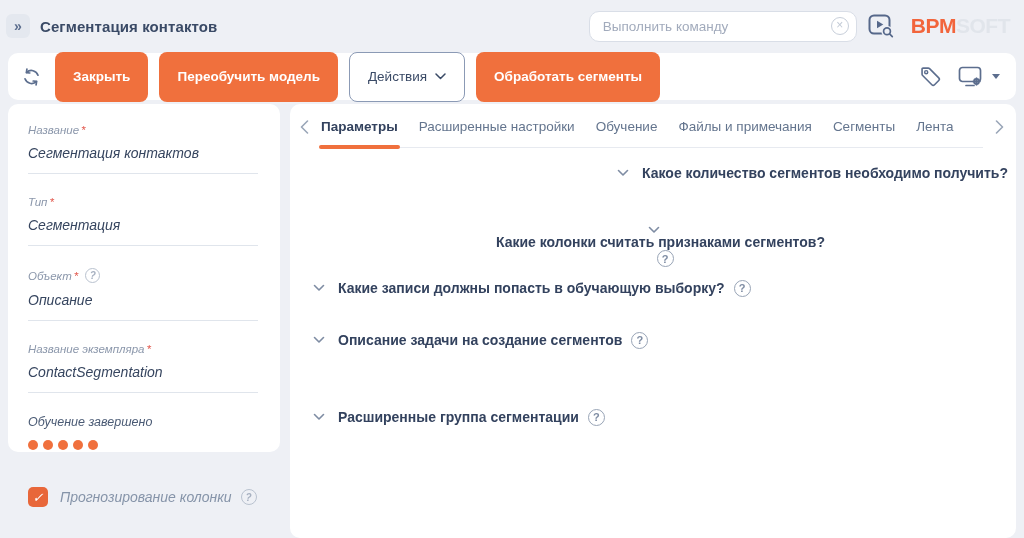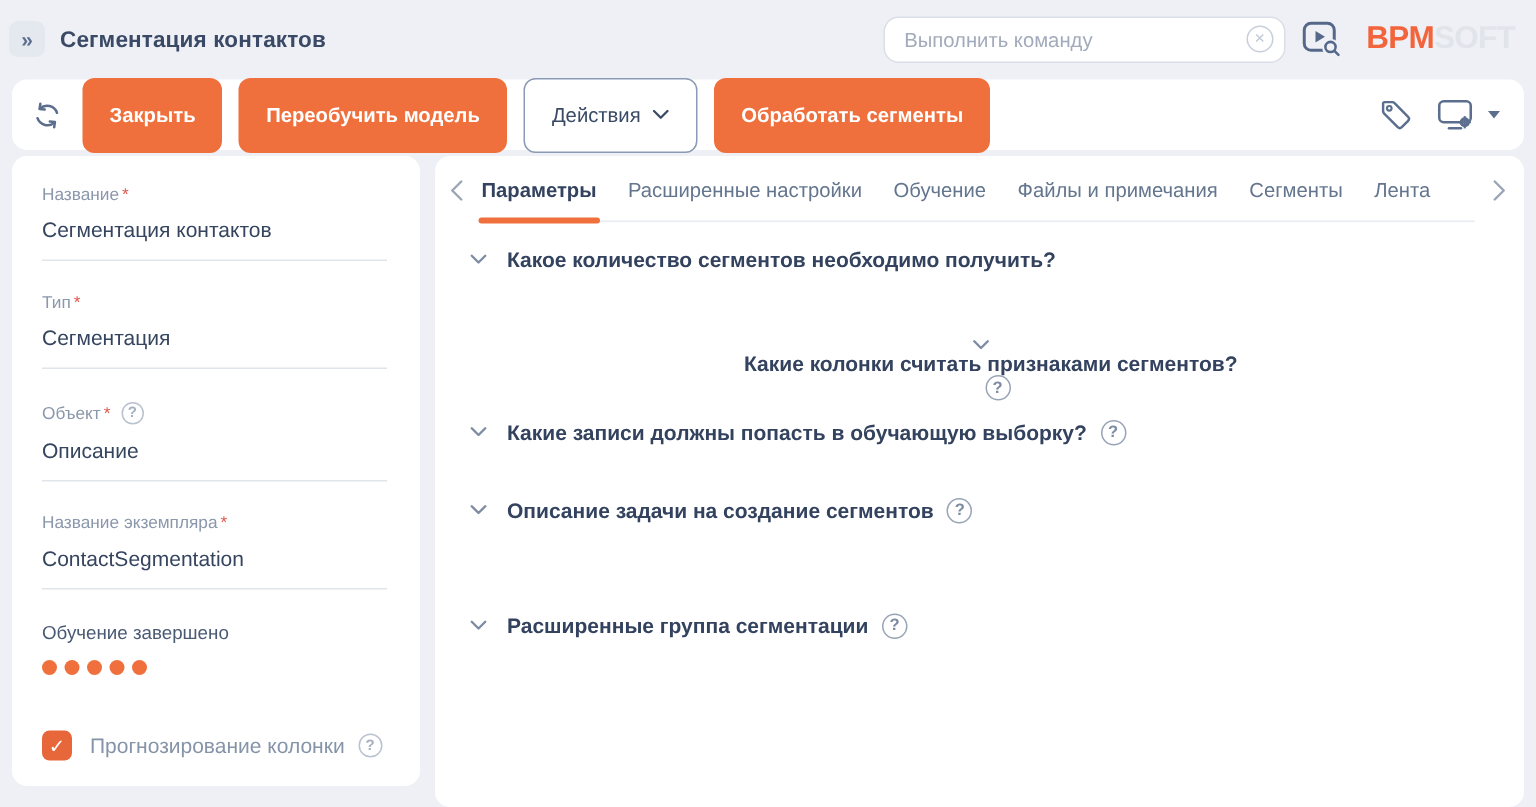--- a/index.html
+++ b/index.html
@@ -48,21 +48,21 @@
   .btn-outline{background:#fff;color:#3A4A66;border:1px solid #8B9AB5;font-weight:400;}
   .toolbar .btn + .btn{margin-left:11px;}
   .toolbar-right{margin-left:auto;display:flex;align-items:center;gap:16px;}
   .tool-icon{cursor:pointer;display:flex;align-items:center;}
   .caret{width:0;height:0;border-left:4px solid transparent;border-right:4px solid transparent;
     border-top:5px solid var(--icon);margin-left:-8px;cursor:pointer;}
 
   
   .content{position:absolute;top:104px;left:8px;right:8px;bottom:0;display:flex;gap:10px;}
   .card{background:var(--card);border-radius:10px;}
-  .side-card{width:272px;height:420px;padding:20px 22px 12px 20px;flex:none;}
+  .side-card{width:272px;height:348px;padding:20px 22px 12px 20px;flex:none;font-style:italic;}
   .main-card{flex:1;padding:0 8px;}
 
   
   .field{margin-bottom:22px;}
   .field-label{font-size:11.5px;color:var(--label);display:flex;align-items:center;margin-bottom:9px;}
   .req{color:var(--ast);margin-left:2px;font-size:11.5px;}
   .field-value{font-size:14px;color:var(--dark);padding-bottom:12px;border-bottom:1px solid var(--line);cursor:text;}
   .help{width:17px;height:17px;border:1.4px solid #98A4B6;border-radius:50%;color:#7E8CA3;font-size:11px;
     font-weight:700;display:inline-flex;align-items:center;justify-content:center;cursor:pointer;flex:none;}
   .help.small{width:15px;height:15px;border-color:#B9C2CF;color:#A6B0C0;font-size:10px;margin-left:7px;}
@@ -83,21 +83,21 @@
   .tab.active{color:var(--section);font-weight:700;}
   .tab.active::after{content:"";position:absolute;left:-2px;right:-2px;bottom:-2px;height:4px;border-radius:3px;
     background:var(--orange);}
 
   
   .sections{padding-left:15px;}
   .section{display:flex;align-items:center;height:22px;cursor:pointer;}
   .section .chev{margin-right:13px;display:flex;flex:none;}
   .section-label{font-size:14px;font-weight:700;color:var(--section);}
   .section .help{margin-left:9px;}
-  .s1{margin-top:14px;} .s2{margin-top:42px;flex-direction:column;} .s3{margin-top:29px;} .s4{margin-top:30px;} .s5{margin-top:55px;}
+  .s1{margin-top:14px;justify-content:flex-end;} .s2{margin-top:42px;flex-direction:column;} .s3{margin-top:29px;} .s4{margin-top:30px;} .s5{margin-top:55px;}
 
   svg{display:block;}
 </style>
 </head>
 <body>
 
 <div class="header">
   <div class="collapse-badge">»</div>
   <div class="page-title">Сегментация контактов</div>
 

